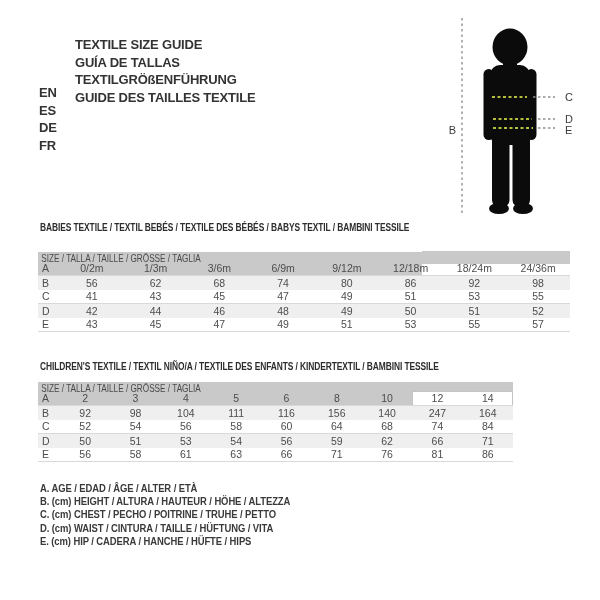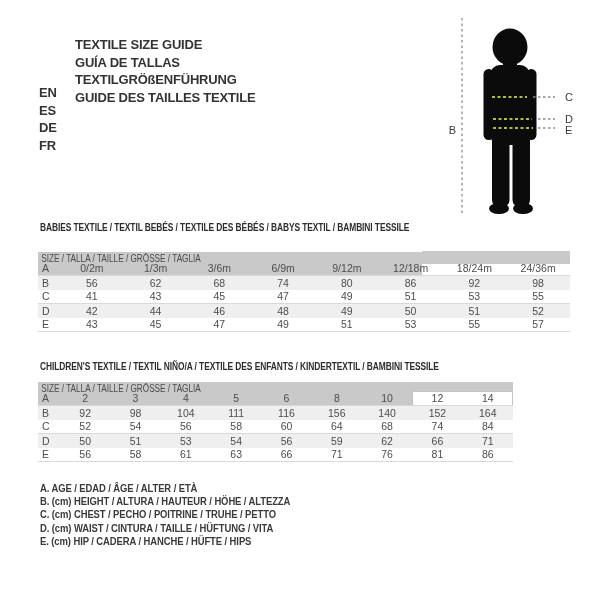--- a/index.html
+++ b/index.html
@@ -184,21 +184,21 @@
       </div>
       <div class="trow stripe">
         <div class="tlabel">B</div>
         <div class="tcell">92</div>
         <div class="tcell">98</div>
         <div class="tcell">104</div>
         <div class="tcell">111</div>
         <div class="tcell">116</div>
         <div class="tcell">156</div>
         <div class="tcell">140</div>
-        <div class="tcell">152</div>
+        <div class="tcell">247</div>
         <div class="tcell">164</div>
       </div>
       <div class="trow edged">
         <div class="tlabel">C</div>
         <div class="tcell">52</div>
         <div class="tcell">54</div>
         <div class="tcell">56</div>
         <div class="tcell">58</div>
         <div class="tcell">60</div>
         <div class="tcell">64</div>

